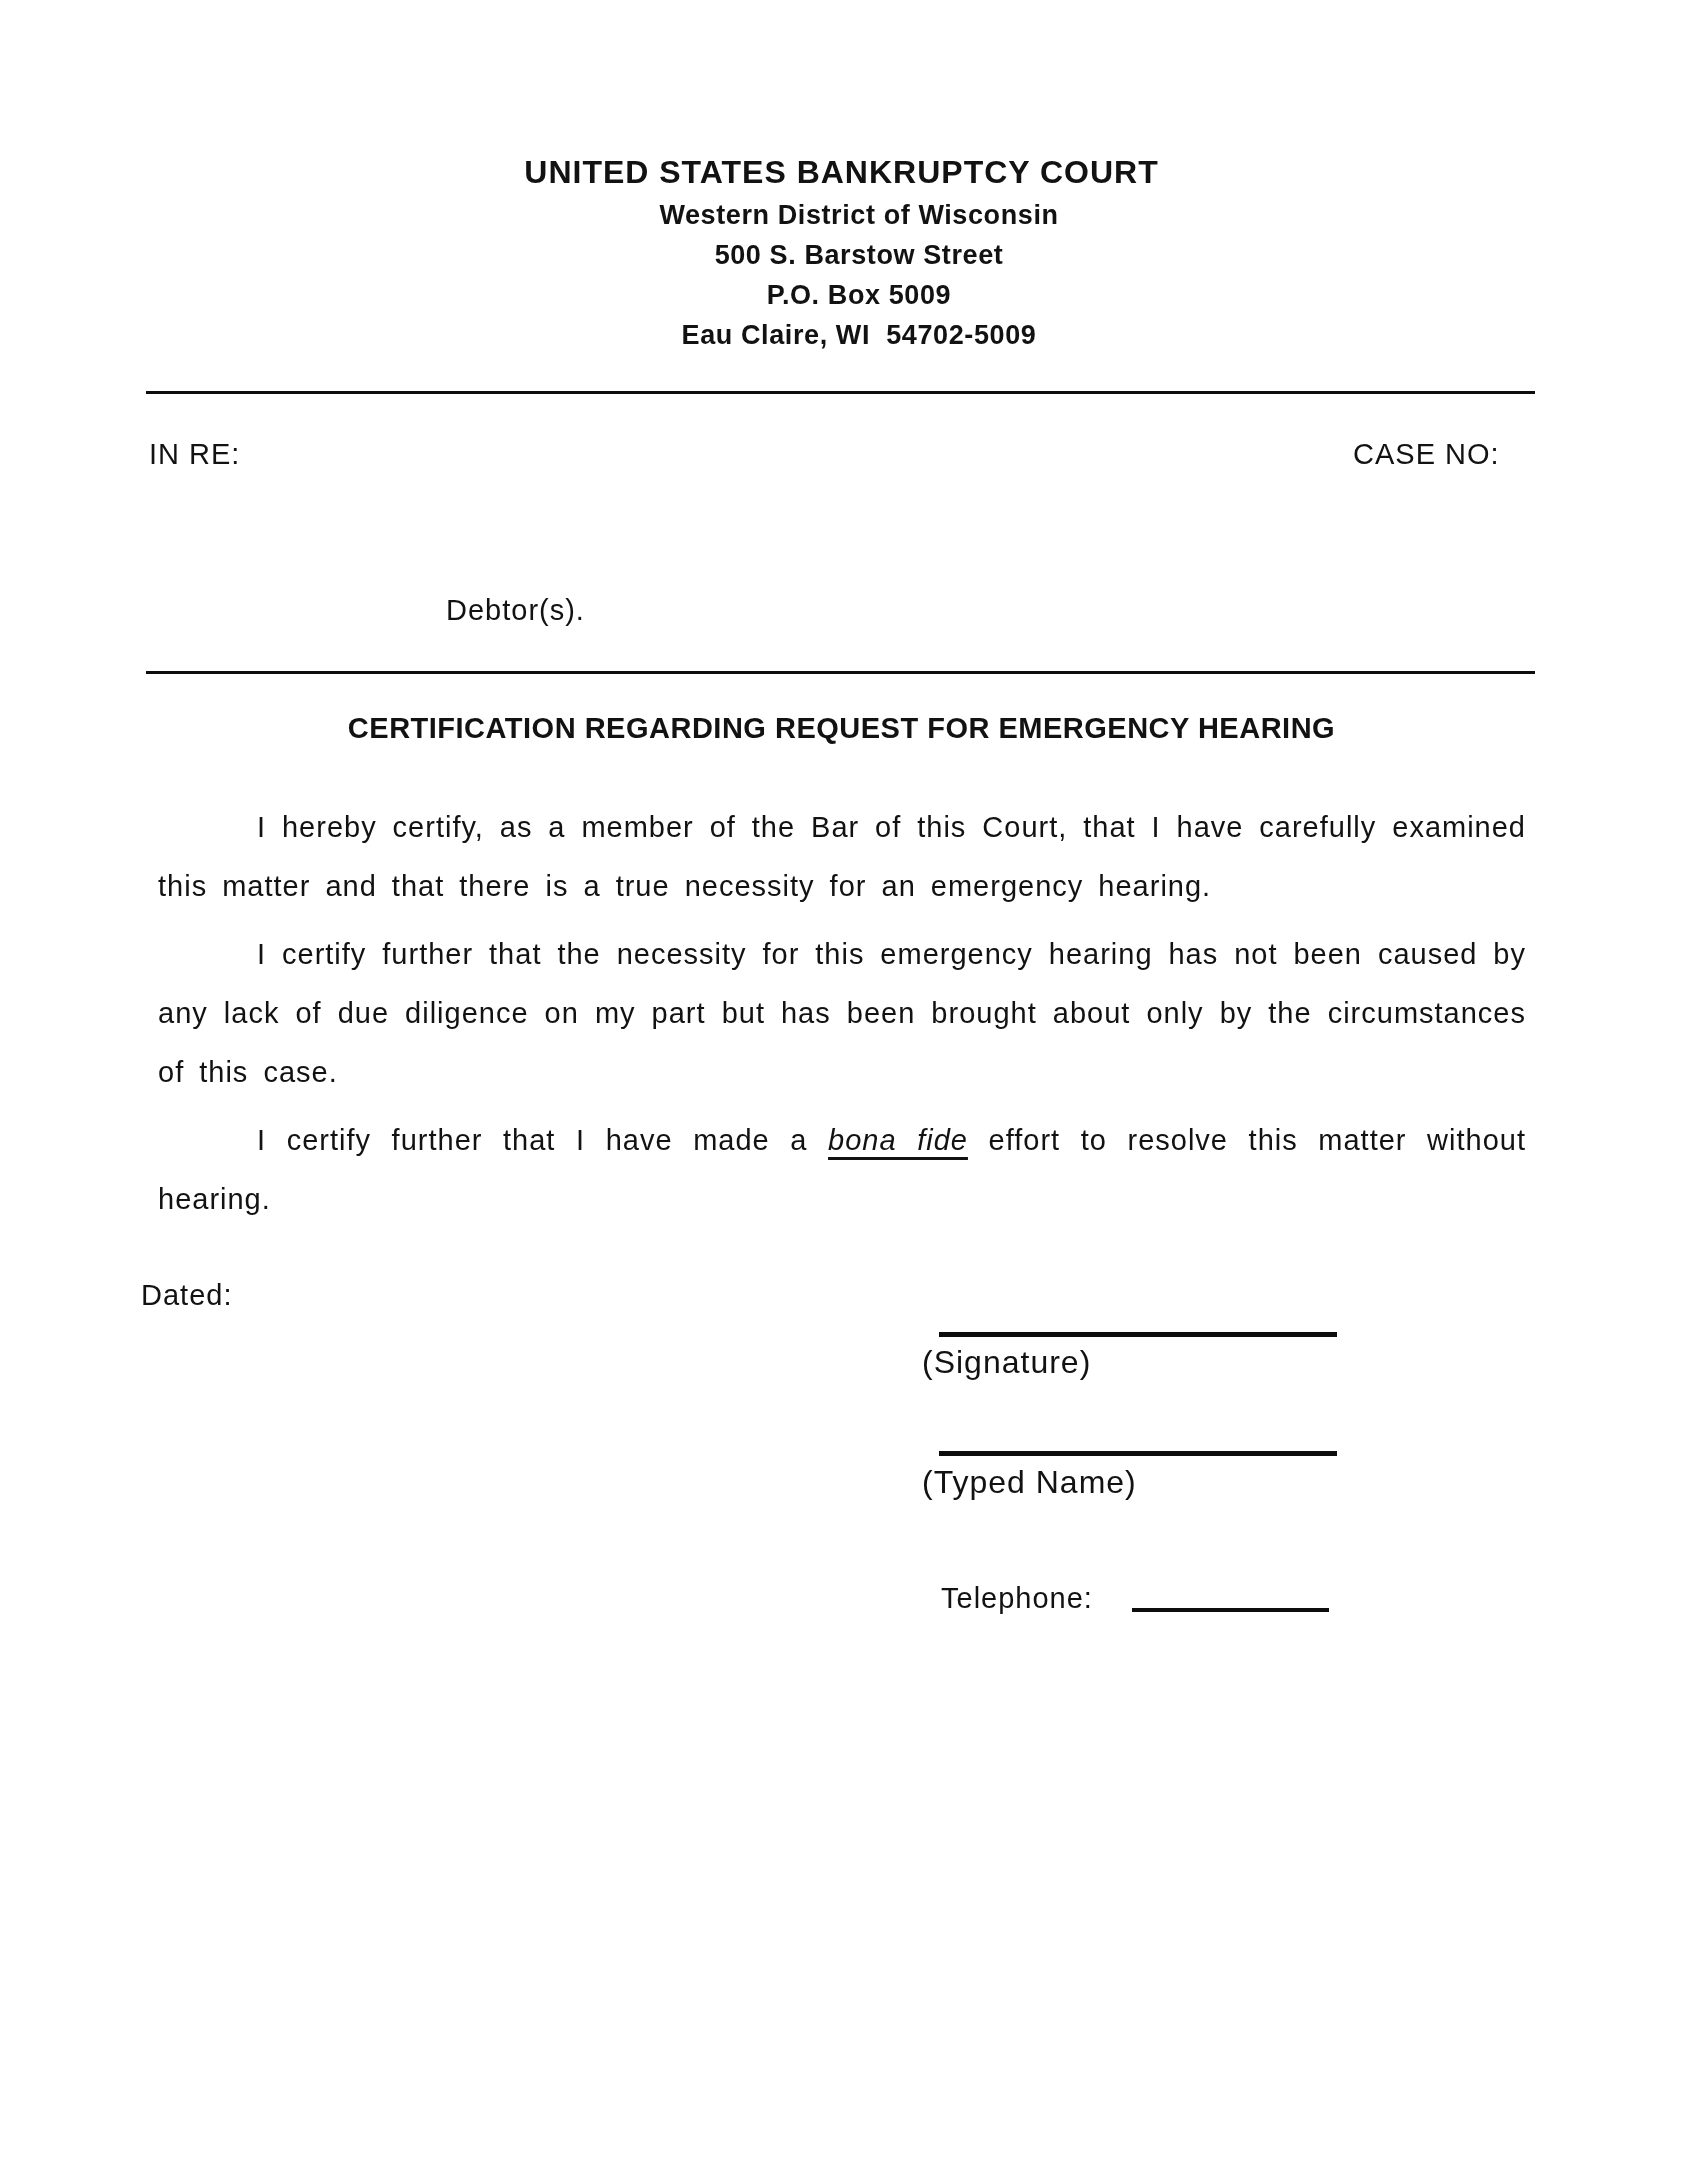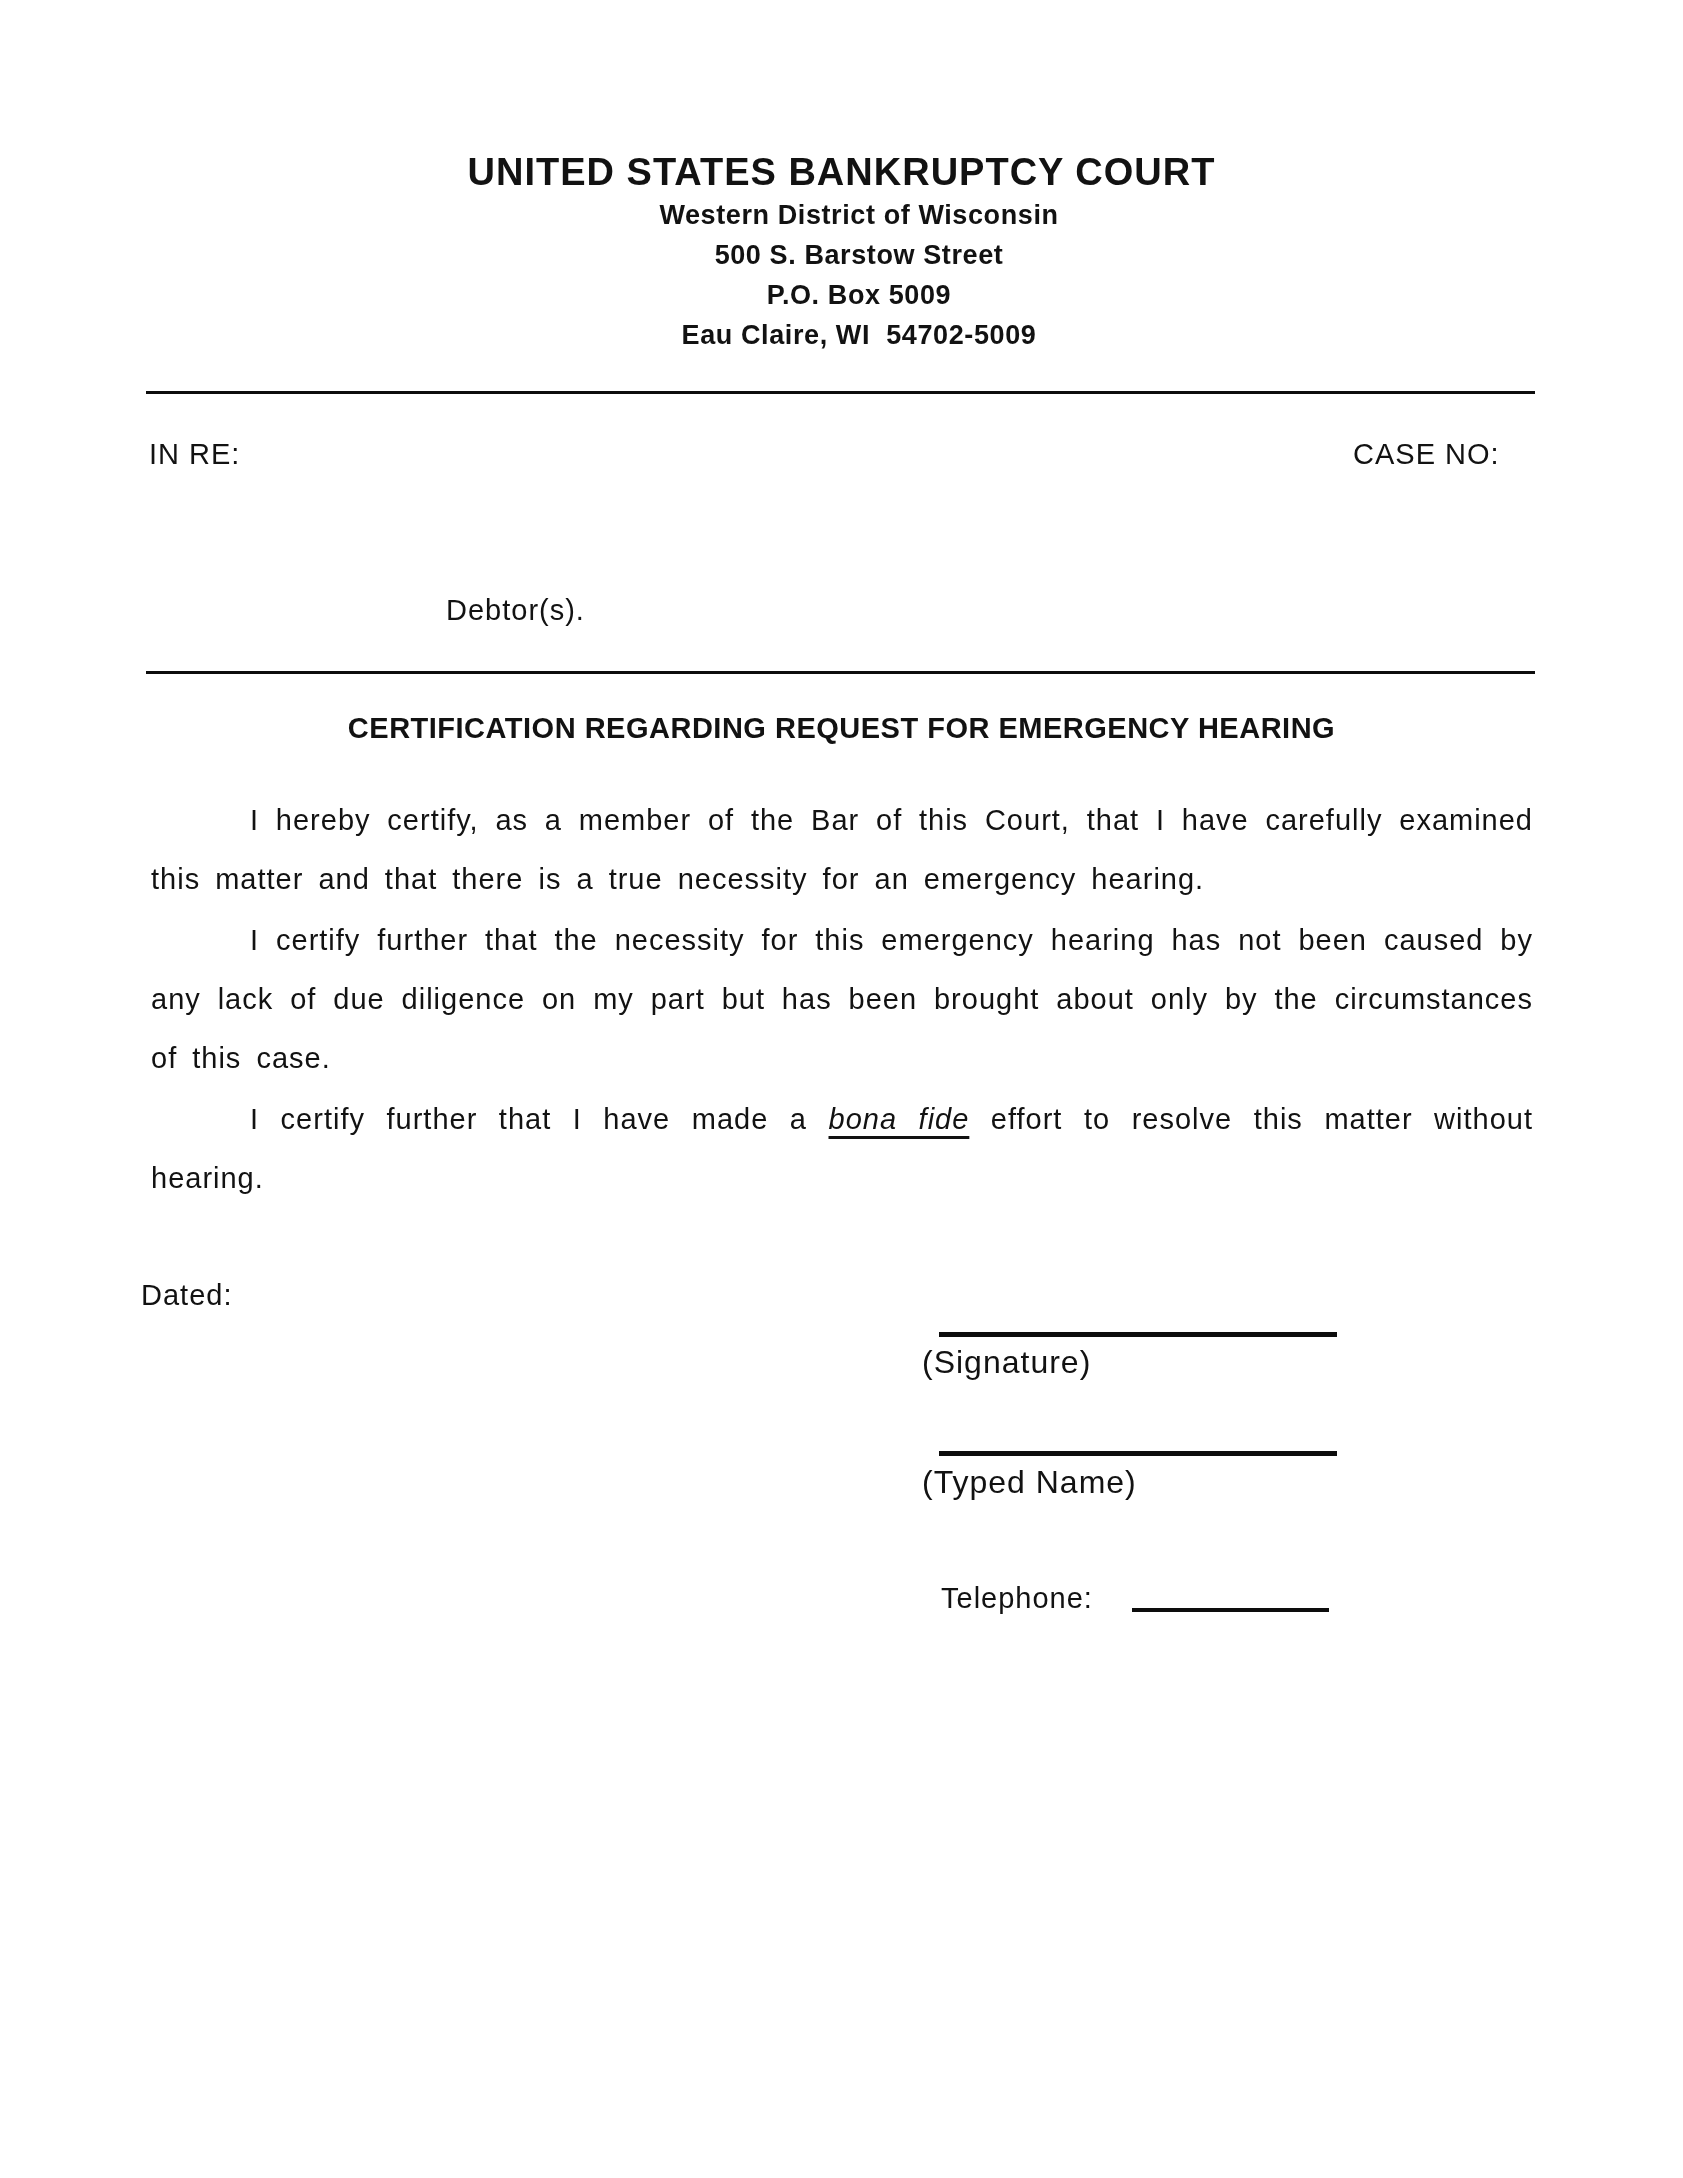--- a/index.html
+++ b/index.html
@@ -24,21 +24,21 @@
   
   .court-header {
     position: absolute;
     top: 149px;
     left: 0;
     width: 100%;
     text-align: center;
     font-weight: bold;
   }
   .court-name {
-    font-size: 38px;
+    font-size: 32px;
     line-height: 46px;
     letter-spacing: 1px;
   }
   .court-line {
     font-size: 27px;
     line-height: 40px;
     letter-spacing: 0.6px;
     padding-left: 35px;
   }
 
@@ -80,21 +80,21 @@
     left: 149px;
     width: 1386px;
     font-size: 29px;
     line-height: 59px;
     letter-spacing: 1px;
     word-spacing: 6px;
     text-align: justify;
   }
   .body-text p {
     text-indent: 99px;
-    margin: 2px;
+    margin: 9px;
   }
   .u-underline {
     text-decoration: underline;
     text-decoration-thickness: 3px;
     text-underline-offset: 7px;
     font-style: italic;
   }
 
   
   .dated {

